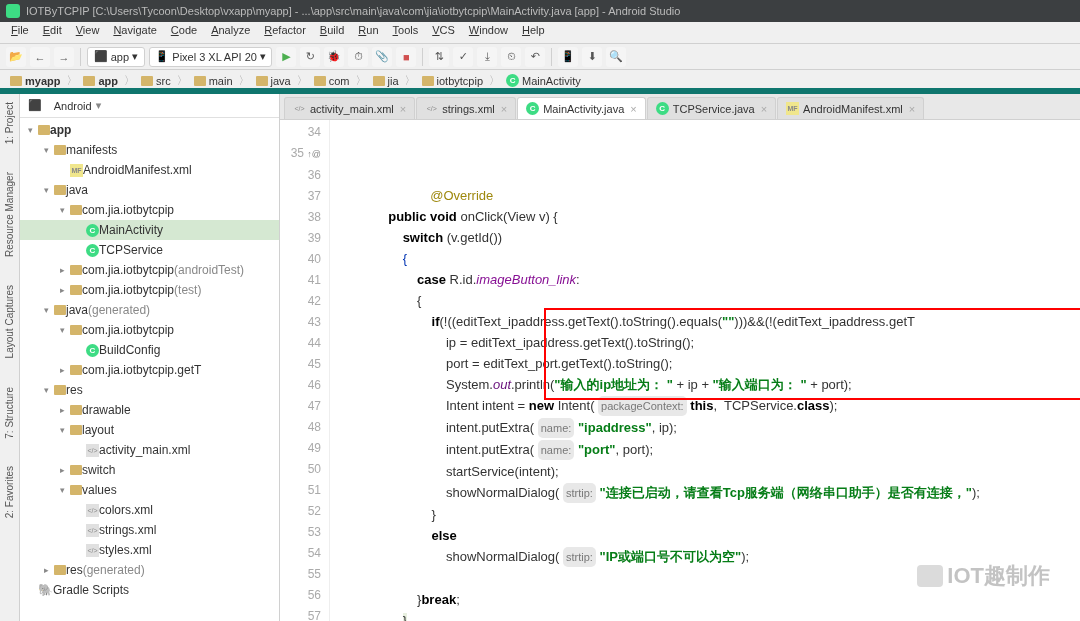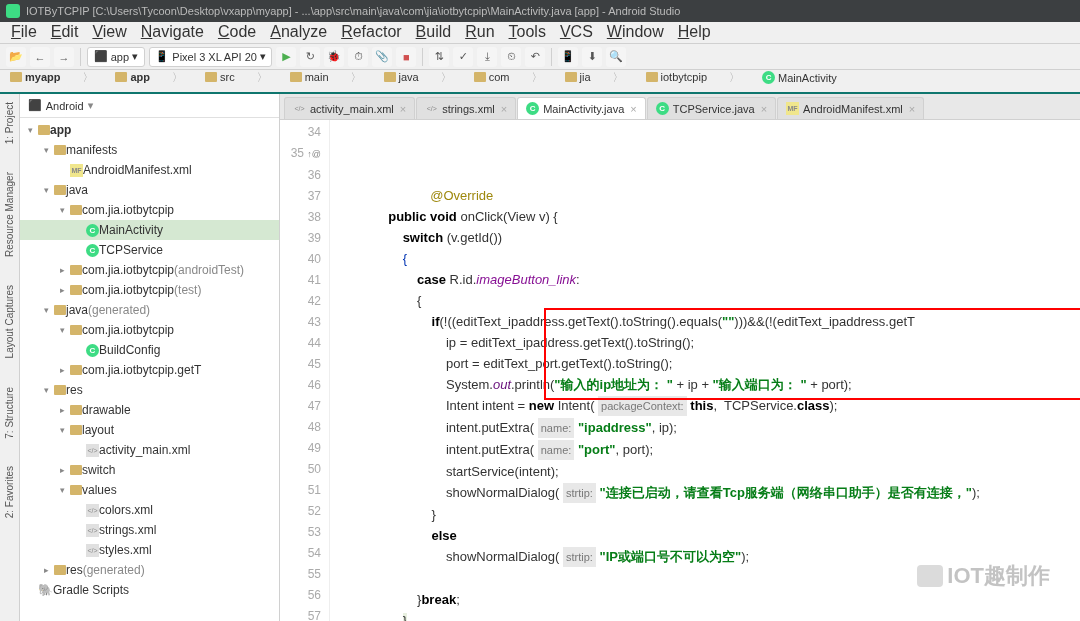--- a/index.html
+++ b/index.html
@@ -1,26 +1,26 @@
 <!DOCTYPE html>
 <html><head>
 <meta charset="utf-8">
 <style>
 * { margin: 0; padding: 0; box-sizing: border-box; font-family: "Segoe UI", Arial, sans-serif; }
 body { width: 1080px; height: 621px; background: #f0f0f0; font-size: 12px; color: #333; overflow: hidden; position: relative; }
 .titlebar { background: #3c3f41; color: #bbb; height: 22px; display: flex; align-items: center; padding: 0 6px; font-size: 11px; }
 .titlebar .icon { width: 14px; height: 14px; background: #3ddc84; border-radius: 3px; margin-right: 6px; }
-.menubar { background: #f0f0f0; height: 22px; display: flex; align-items: flex-end; padding: 0 4px; font-size: 16px; border-bottom: 1px solid #d0d0d0; }
+.menubar { background: #f0f0f0; height: 22px; display: flex; align-items: flex-start; padding: 0 4px; font-size: 11px; border-bottom: 1px solid #d0d0d0; }
 .menubar span { padding: 2px 7px; cursor: pointer; }
 .menubar u { text-decoration: underline; }
 .toolbar { background: #f0f0f0; height: 26px; display: flex; align-items: center; padding: 0 6px; gap: 4px; border-bottom: 1px solid #d0d0d0; }
 .toolbar .btn { width: 20px; height: 20px; display: flex; align-items: center; justify-content: center; background: #f5f5f5; border-radius: 3px; cursor: pointer; font-size: 11px; color: #555; }
 .toolbar .sep { width: 1px; height: 18px; background: #d0d0d0; margin: 0 2px; }
 .toolbar .combo { height: 20px; border: 1px solid #d0d0d0; background: #fff; display: flex; align-items: center; padding: 0 6px; font-size: 11px; border-radius: 3px; gap: 3px; }
-.breadcrumbs { background: #f0f0f0; height: 24px; display: flex; align-items: flex-start; padding: 0 6px; font-size: 11px; border-bottom: 2px solid #0f766e; gap: 18px; }
+.breadcrumbs { background: #f0f0f0; height: 24px; display: flex; align-items: flex-end; padding: 0 6px; font-size: 11px; border-bottom: 6px solid #0f766e; gap: 2px; }
 .breadcrumbs .crumb { display: flex; align-items: center; gap: 3px; padding: 1px 4px; }
 .breadcrumbs .sep { color: #aaa; }
 .folder-icon { width: 12px; height: 10px; background: #d4b56a; border-radius: 1px; display: inline-block; }
 .c-icon { width: 13px; height: 13px; background: #3ddc84; border-radius: 50%; display: inline-flex; align-items: center; justify-content: center; color: #fff; font-size: 8px; font-weight: bold; }
 .mf-icon { width: 13px; height: 13px; background: #f0e68c; display: inline-flex; align-items: center; justify-content: center; color: #888; font-size: 7px; font-weight: bold; }
 .xml-icon { width: 13px; height: 13px; background: #e0e0e0; display: inline-flex; align-items: center; justify-content: center; color: #888; font-size: 7px; }
 .main { display: flex; height: 527px; }
 .left-strip { width: 20px; background: #f0f0f0; border-right: 1px solid #d0d0d0; display: flex; flex-direction: column; align-items: center; padding-top: 4px; gap: 20px; }
 .left-strip .tab-v { writing-mode: vertical-rl; transform: rotate(180deg); font-size: 10px; color: #555; padding: 4px 0; cursor: pointer; }
 .sidebar { width: 260px; background: #fff; border-right: 1px solid #d0d0d0; overflow: hidden; }
@@ -38,21 +38,21 @@
 .tab .close { color: #aaa; margin-left: 2px; cursor: pointer; }
 .code-wrap { flex: 1; display: flex; overflow: hidden; }
 .gutter { width: 50px; background: #fff; border-right: 1px solid #eee; text-align: right; padding-right: 8px; font-family: Consolas, monospace; font-size: 12px; color: #aaa; line-height: 21px; padding-top: 2px; }
 .code { flex: 1; font-family: Consolas, "Courier New", monospace; font-size: 13px; line-height: 21px; padding: 2px 4px; position: relative; white-space: pre; }
 .kw { color: #000000; font-weight: bold; }
 .kw-nb { color: #0033b3; }
 .ann-txt { color: #9e880d; margin-left: 42px; }
 .str { color: #067d17; font-weight: bold; }
 .id { color: #871094; font-style: italic; }
 .fld { color: #660e7a; font-style: italic; }
-.hint { background: #e8e8e8; color: #787878; border-radius: 0; padding: 4px 3px; font-style: normal; font-size: 11px; font-weight: normal; }
+.hint { background: #e8e8e8; color: #787878; border-radius: 5px; padding: 4px 3px; font-style: normal; font-size: 11px; font-weight: normal; }
 .highlight-box { position: absolute; border: 2px solid #ff0000; left: 214px; top: 188px; width: 560px; height: 92px; pointer-events: none; }
 .watermark { position: absolute; right: 30px; bottom: 30px; font-size: 22px; color: #aaa; font-weight: bold; display: flex; align-items: center; gap: 4px; opacity: .7; }
 .watermark .wm-icon { width: 26px; height: 22px; background: #ccc; border-radius: 4px; }
 </style>
 </head>
 <body>
 
 <div class="titlebar">
   <span class="icon"></span>
   <span>IOTByTCPIP [C:\Users\Tycoon\Desktop\vxapp\myapp] - ...\app\src\main\java\com\jia\iotbytcpip\MainActivity.java [app] - Android Studio</span>
@@ -128,21 +128,21 @@
 <div class="main">
   <div class="left-strip" id="leftstrip">
       <div class="tab-v">1: Project</div>
       <div class="tab-v">Resource Manager</div>
       <div class="tab-v">Layout Captures</div>
       <div class="tab-v">7: Structure</div>
       <div class="tab-v">2: Favorites</div>
     </div>
   <div class="sidebar">
     <div class="sidebar-head">
-      ⬛ <span style="margin-left:4px">Android</span> <span style="margin-left:4px;color:#888">▾</span>
+      ⬛ <span style="margin-left:12px">Android</span> <span style="margin-left:4px;color:#888">▾</span>
     </div>
     <div class="tree" id="tree">
         <div class="row">
           <span class="ind" style="width:4px"></span>
           <span class="caret">▾</span> 
           <span class="folder-icon"></span> 
           <span style="font-weight:bold">app</span>
         </div>
         <div class="row">
           <span class="ind" style="width:20px"></span>

